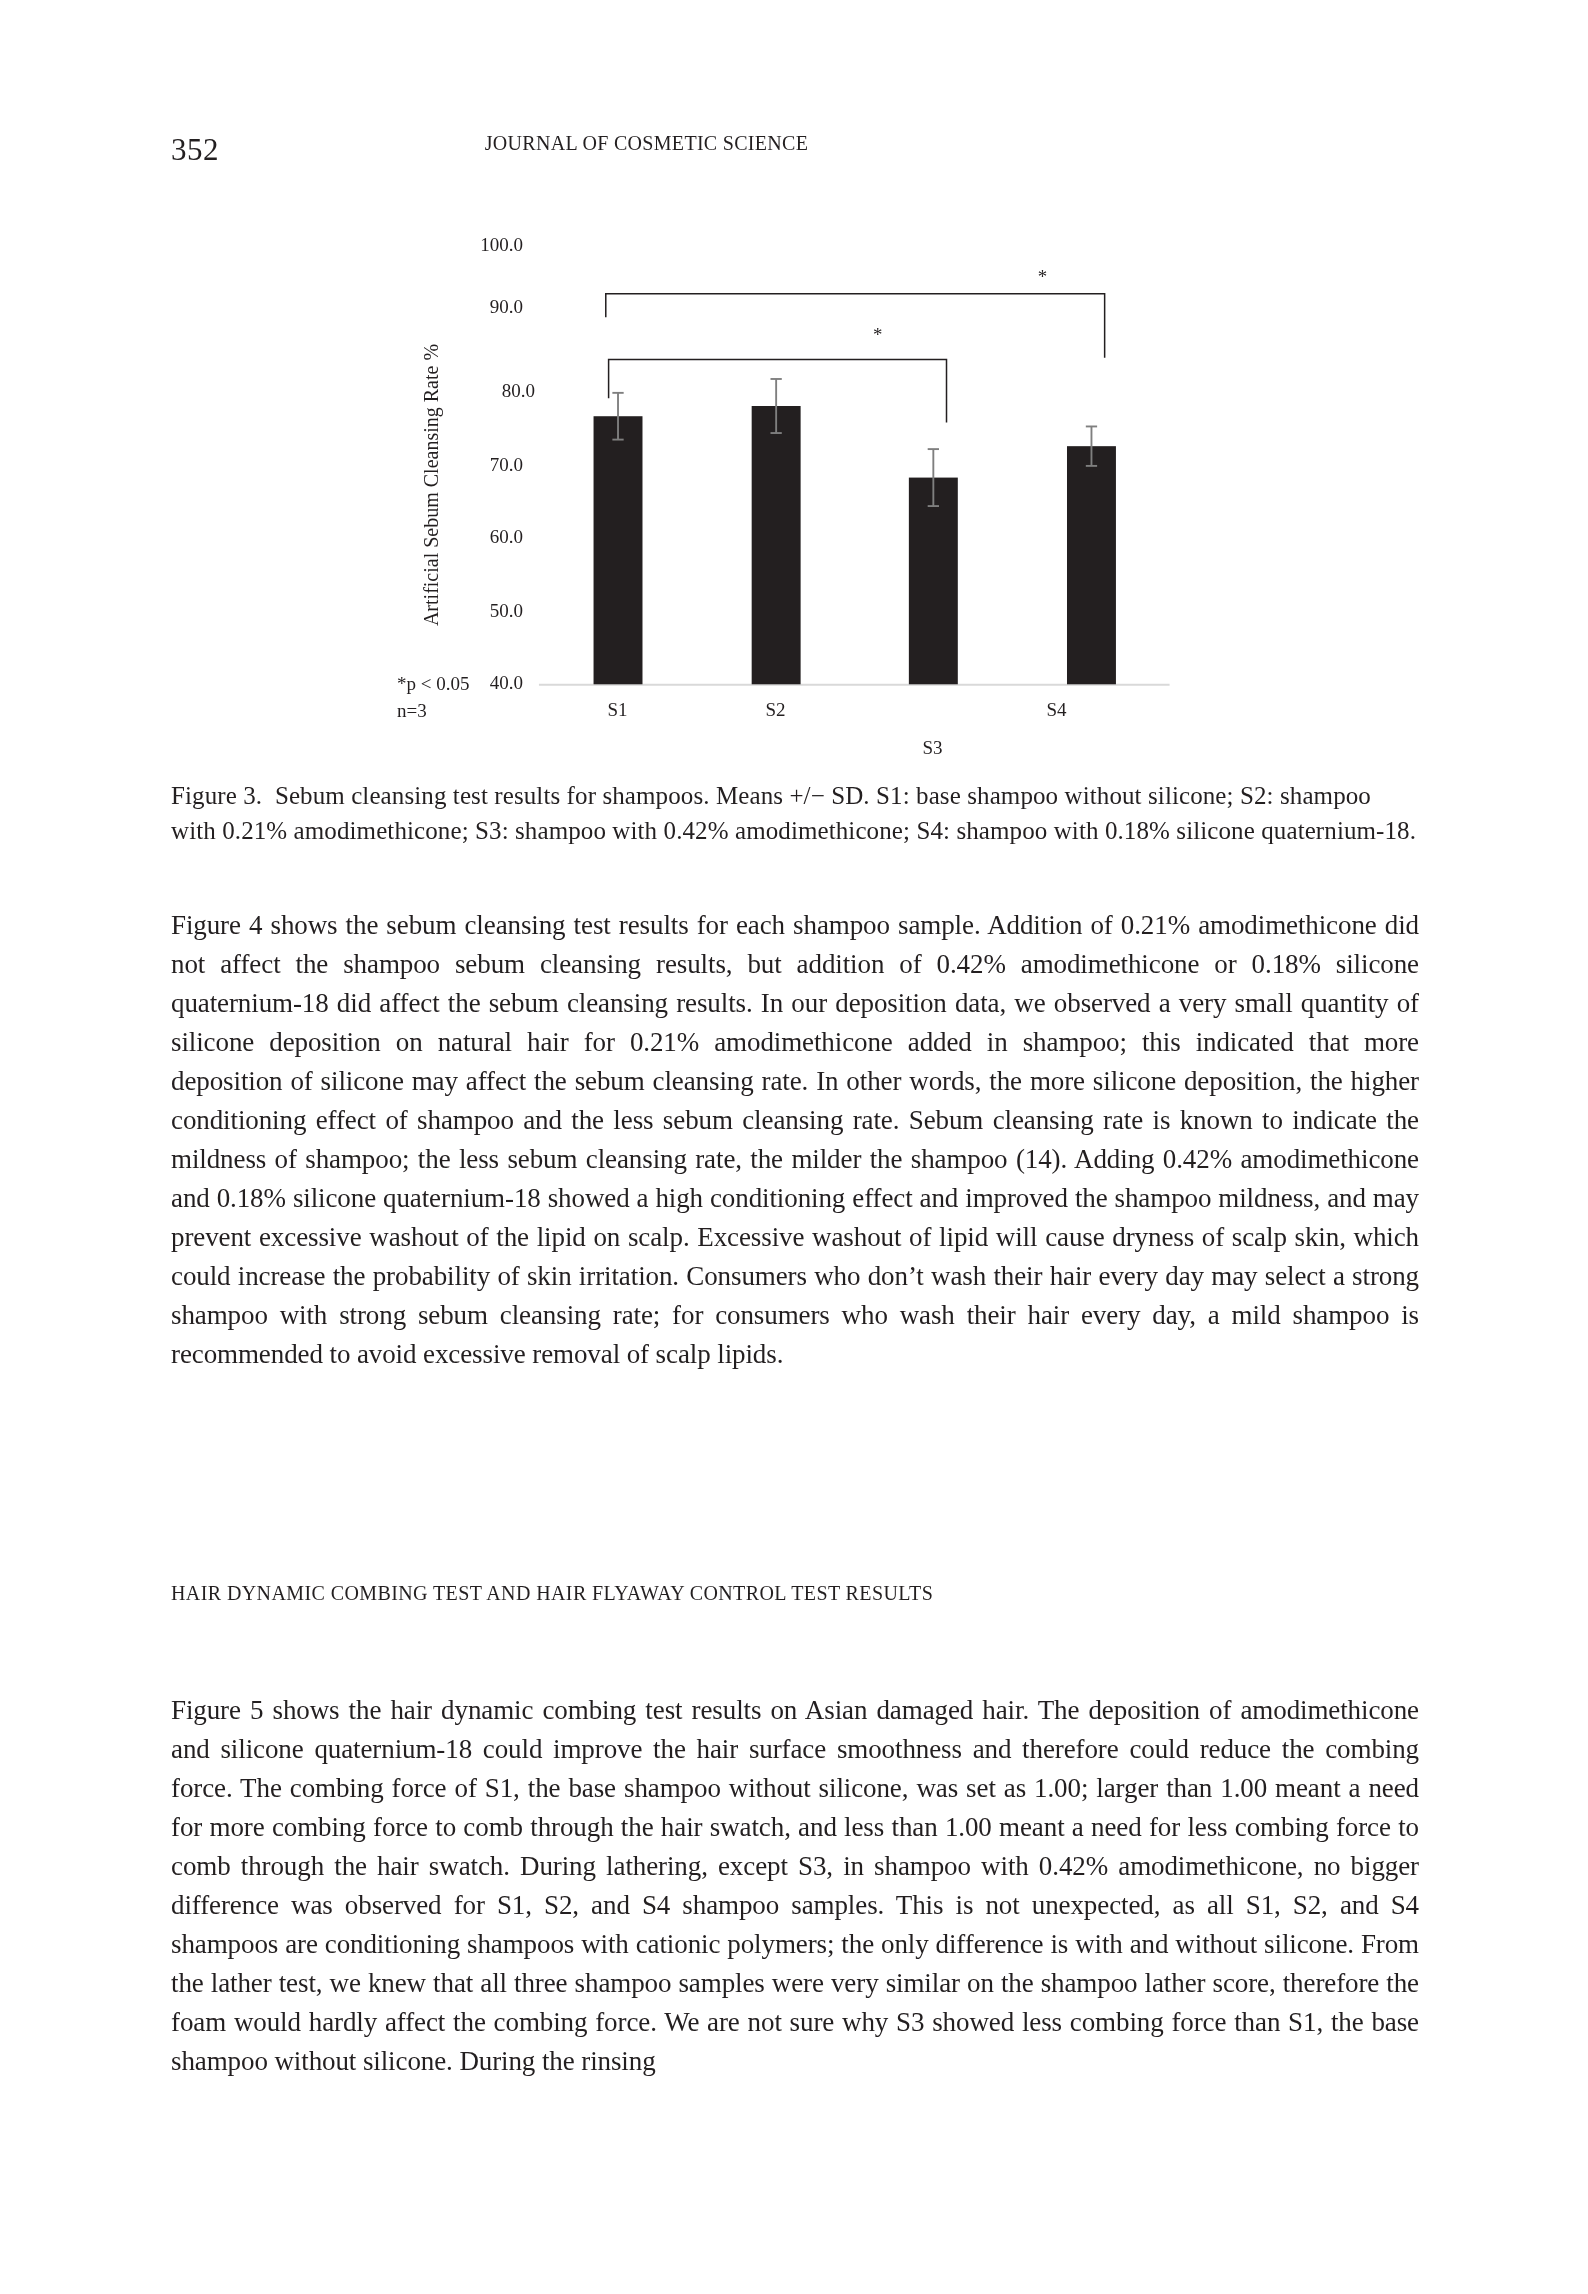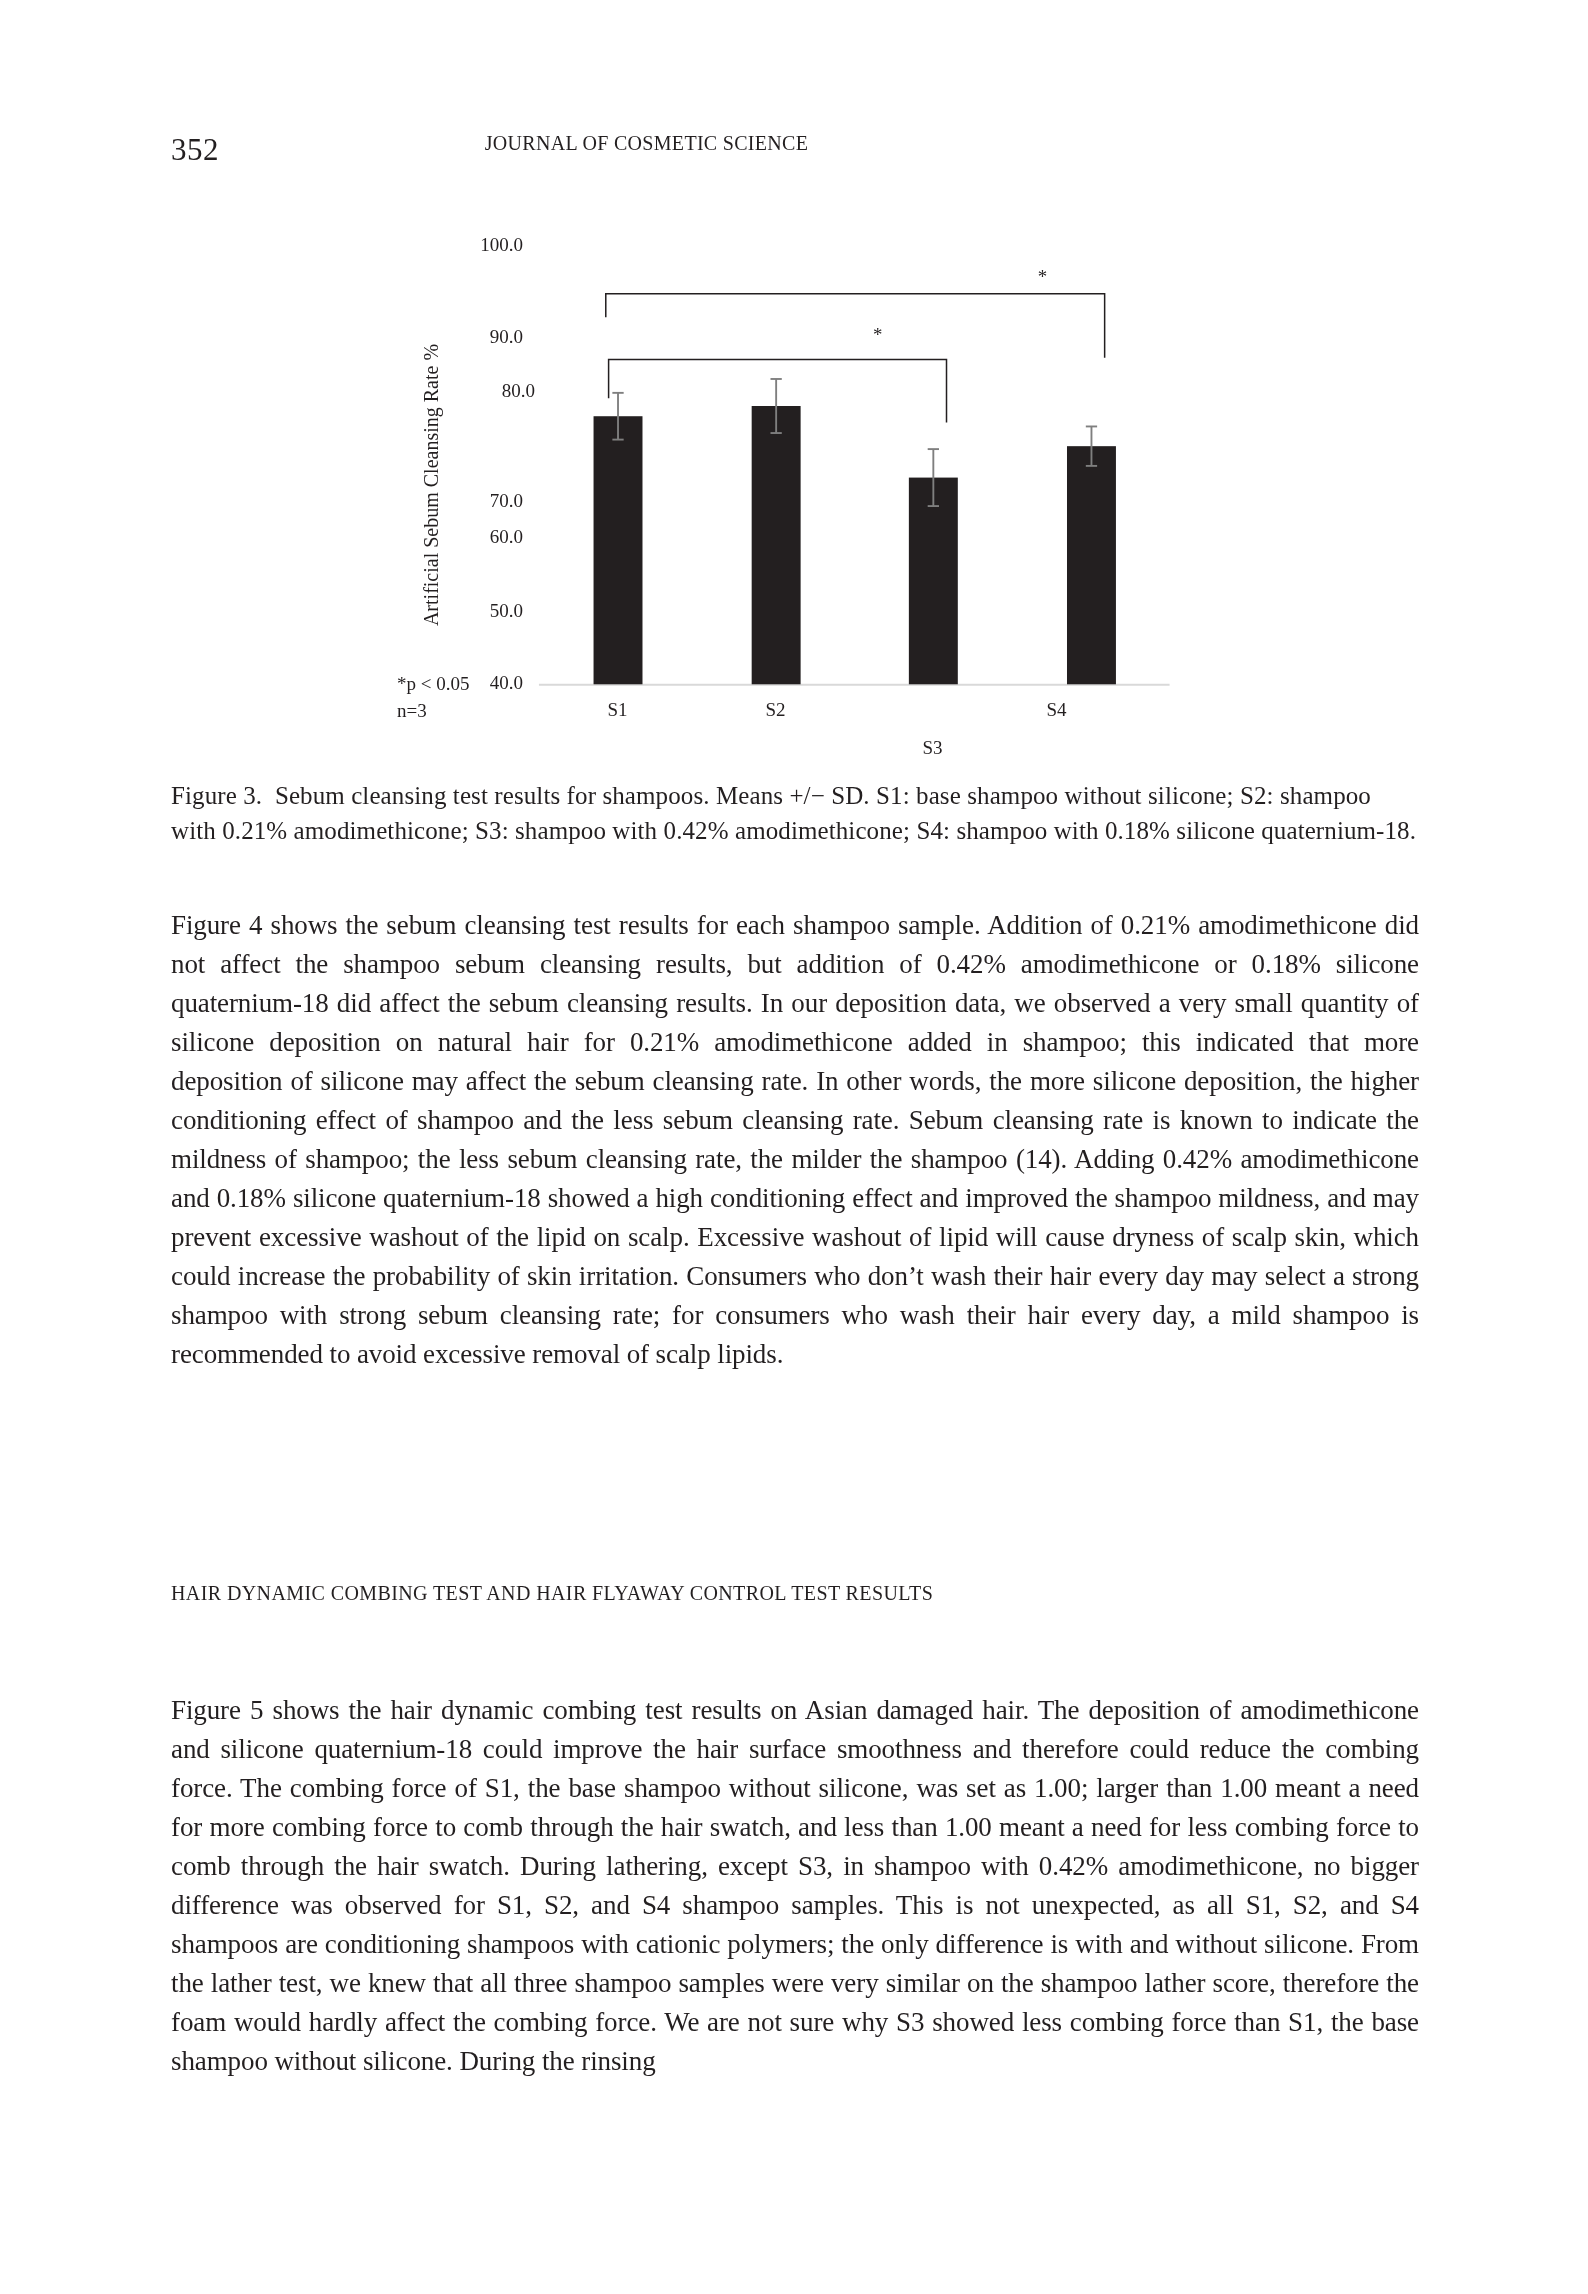--- a/index.html
+++ b/index.html
@@ -37,23 +37,23 @@
 <body>
 
 <div class="abs page-number">352</div>
 <div class="abs running-head">JOURNAL OF COSMETIC SCIENCE</div>
 
 <div class="abs chart">
 
   <div class="abs ylabel" style="left:431px; top:485px;">Artificial Sebum Cleansing Rate %</div>
 
   <div class="abs tick-label" style="left:448px; top:234px;">100.0</div>
-  <div class="abs tick-label" style="left:448px; top:326px;">90.0</div>
+  <div class="abs tick-label" style="left:448px; top:296px;">90.0</div>
   <div class="abs tick-label" style="left:460px; top:380px;">80.0</div>
-  <div class="abs tick-label" style="left:448px; top:454px;margin-top:36px;">70.0</div>
+  <div class="abs tick-label" style="left:448px; top:454px;">70.0</div>
   <div class="abs tick-label" style="left:448px; top:526px;">60.0</div>
   <div class="abs tick-label" style="left:448px; top:600px;">50.0</div>
   <div class="abs tick-label" style="left:448px; top:672px;">40.0</div>
 
   <div class="abs note" style="left:397px; top:670px;">*p &lt; 0.05</div>
   <div class="abs note" style="left:397px; top:697px;">n=3</div>
 
   <svg class="abs" style="left:0; top:0;" width="1589" height="753" viewBox="0 0 1687 800">
 
     <line x1="572" y1="727.5" x2="1242" y2="727.5" stroke="#d9d9d9" stroke-width="2"></line>

